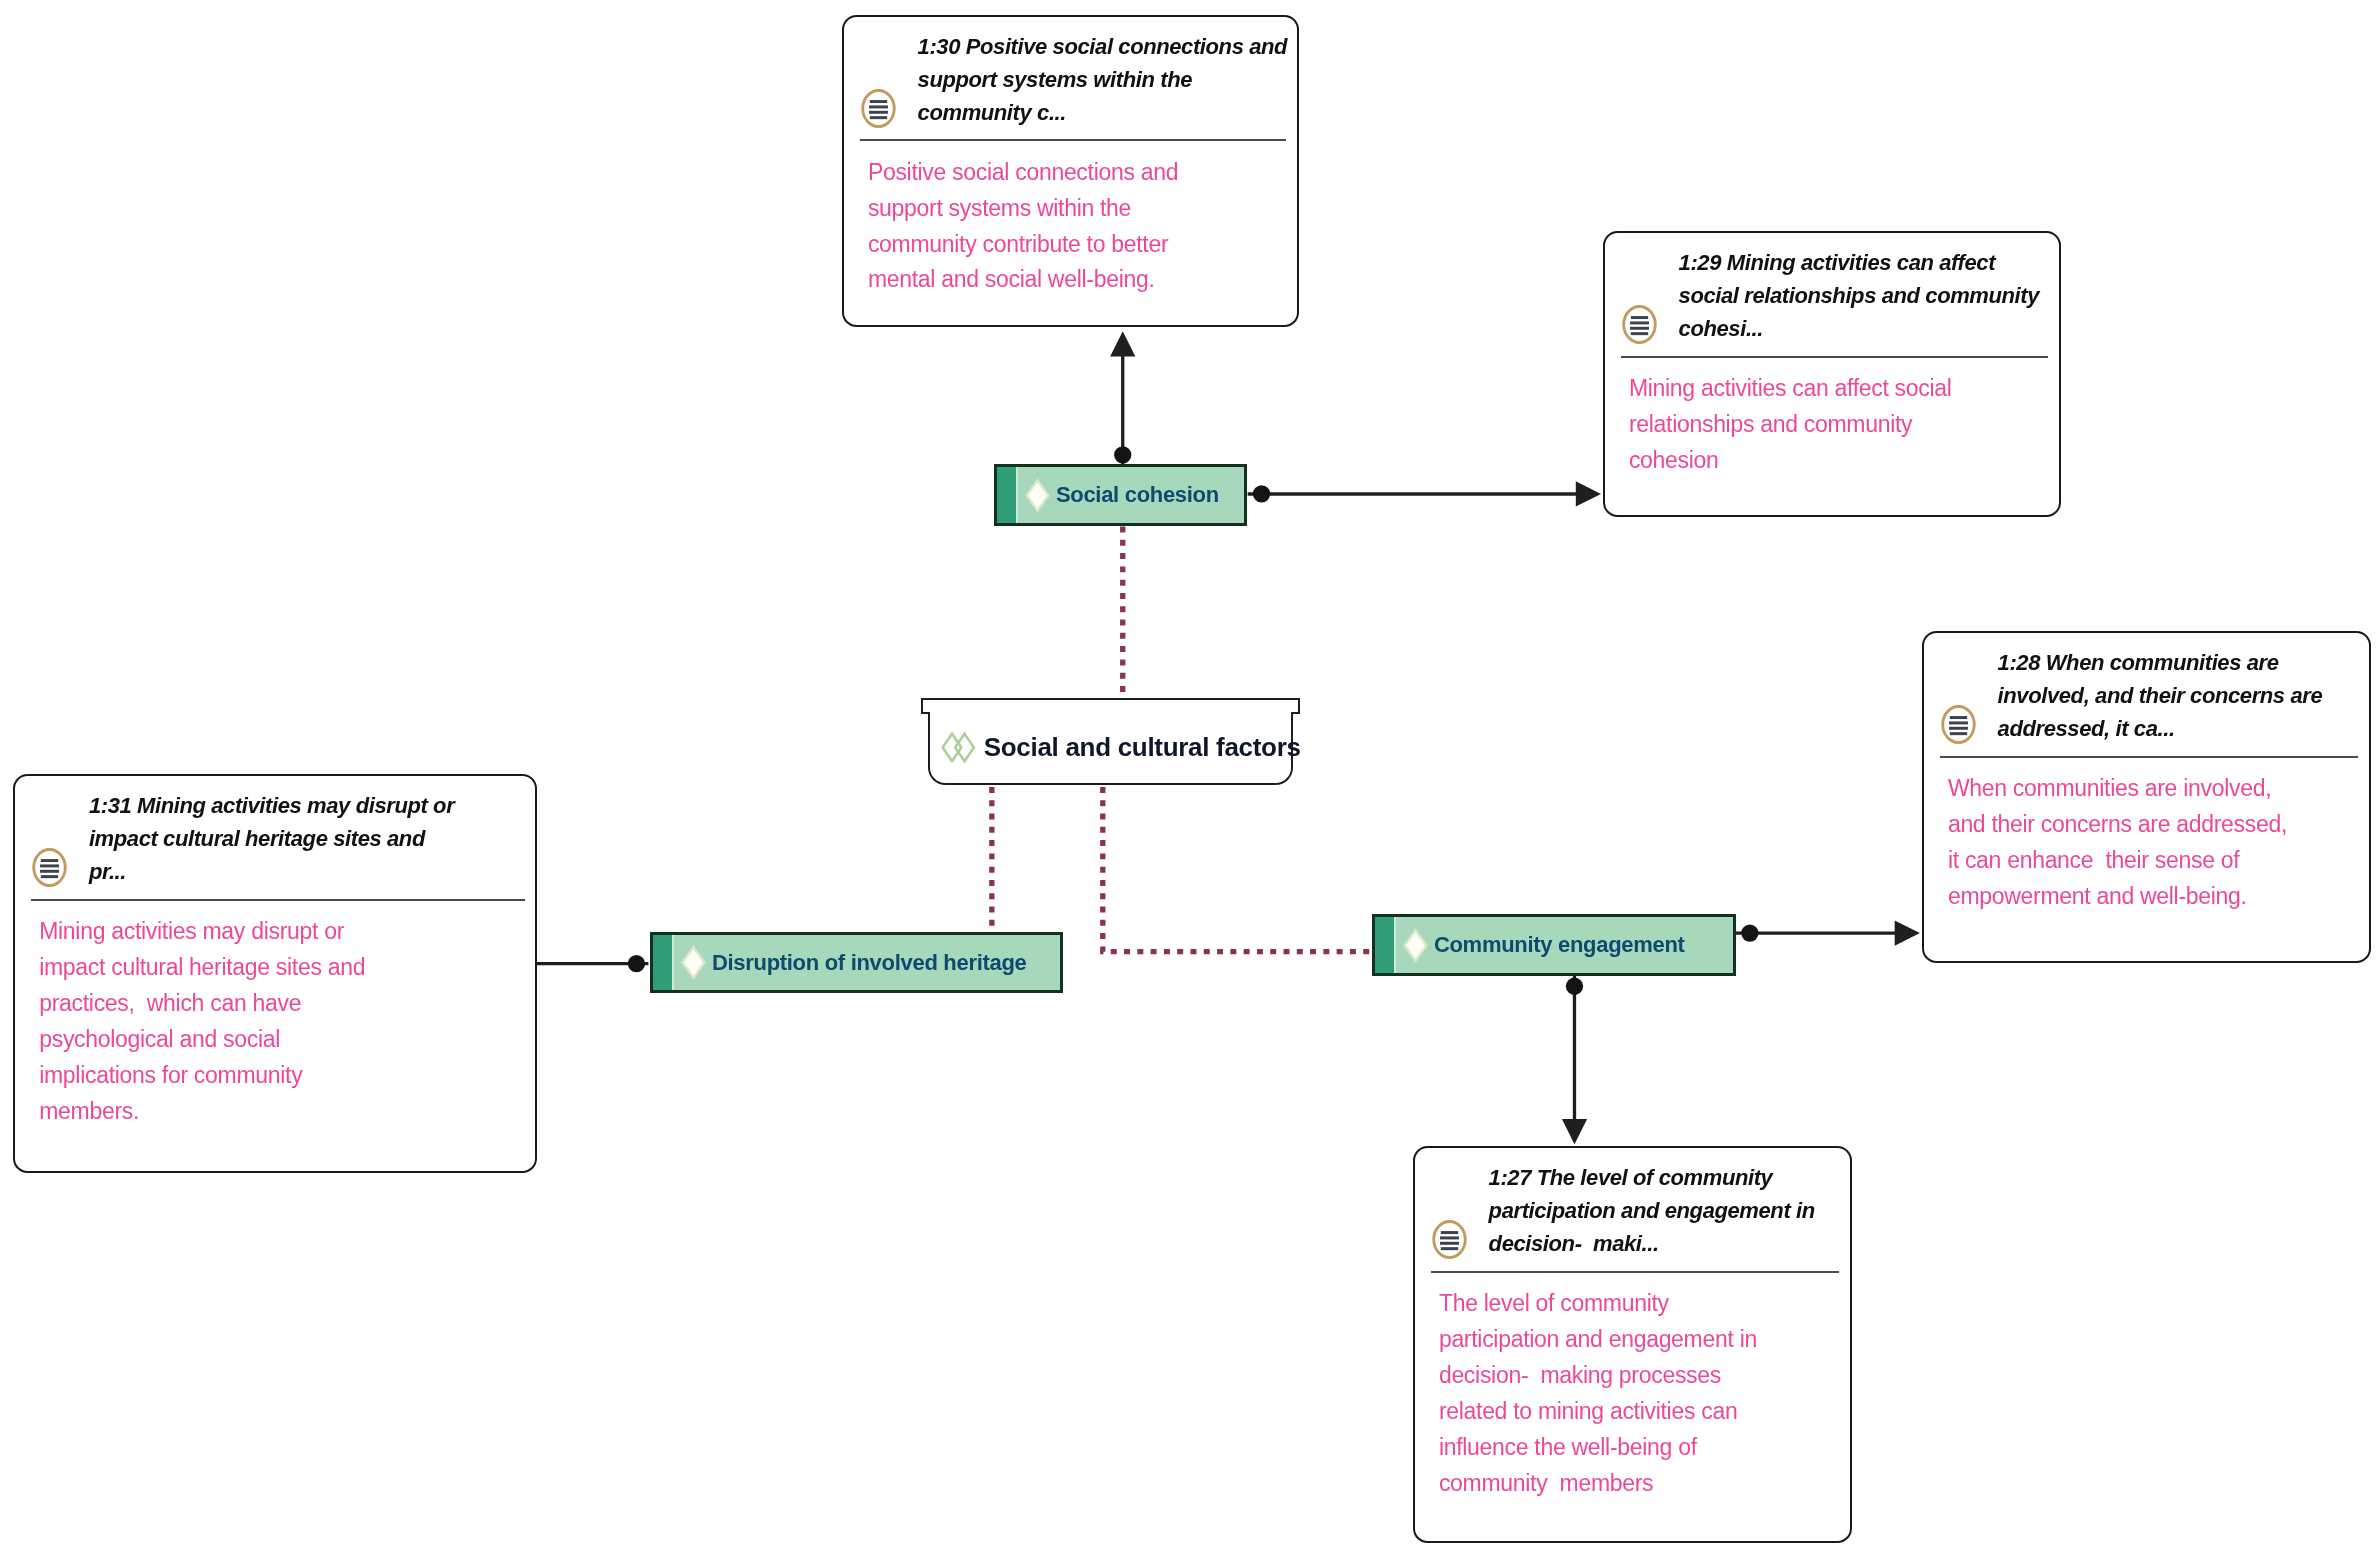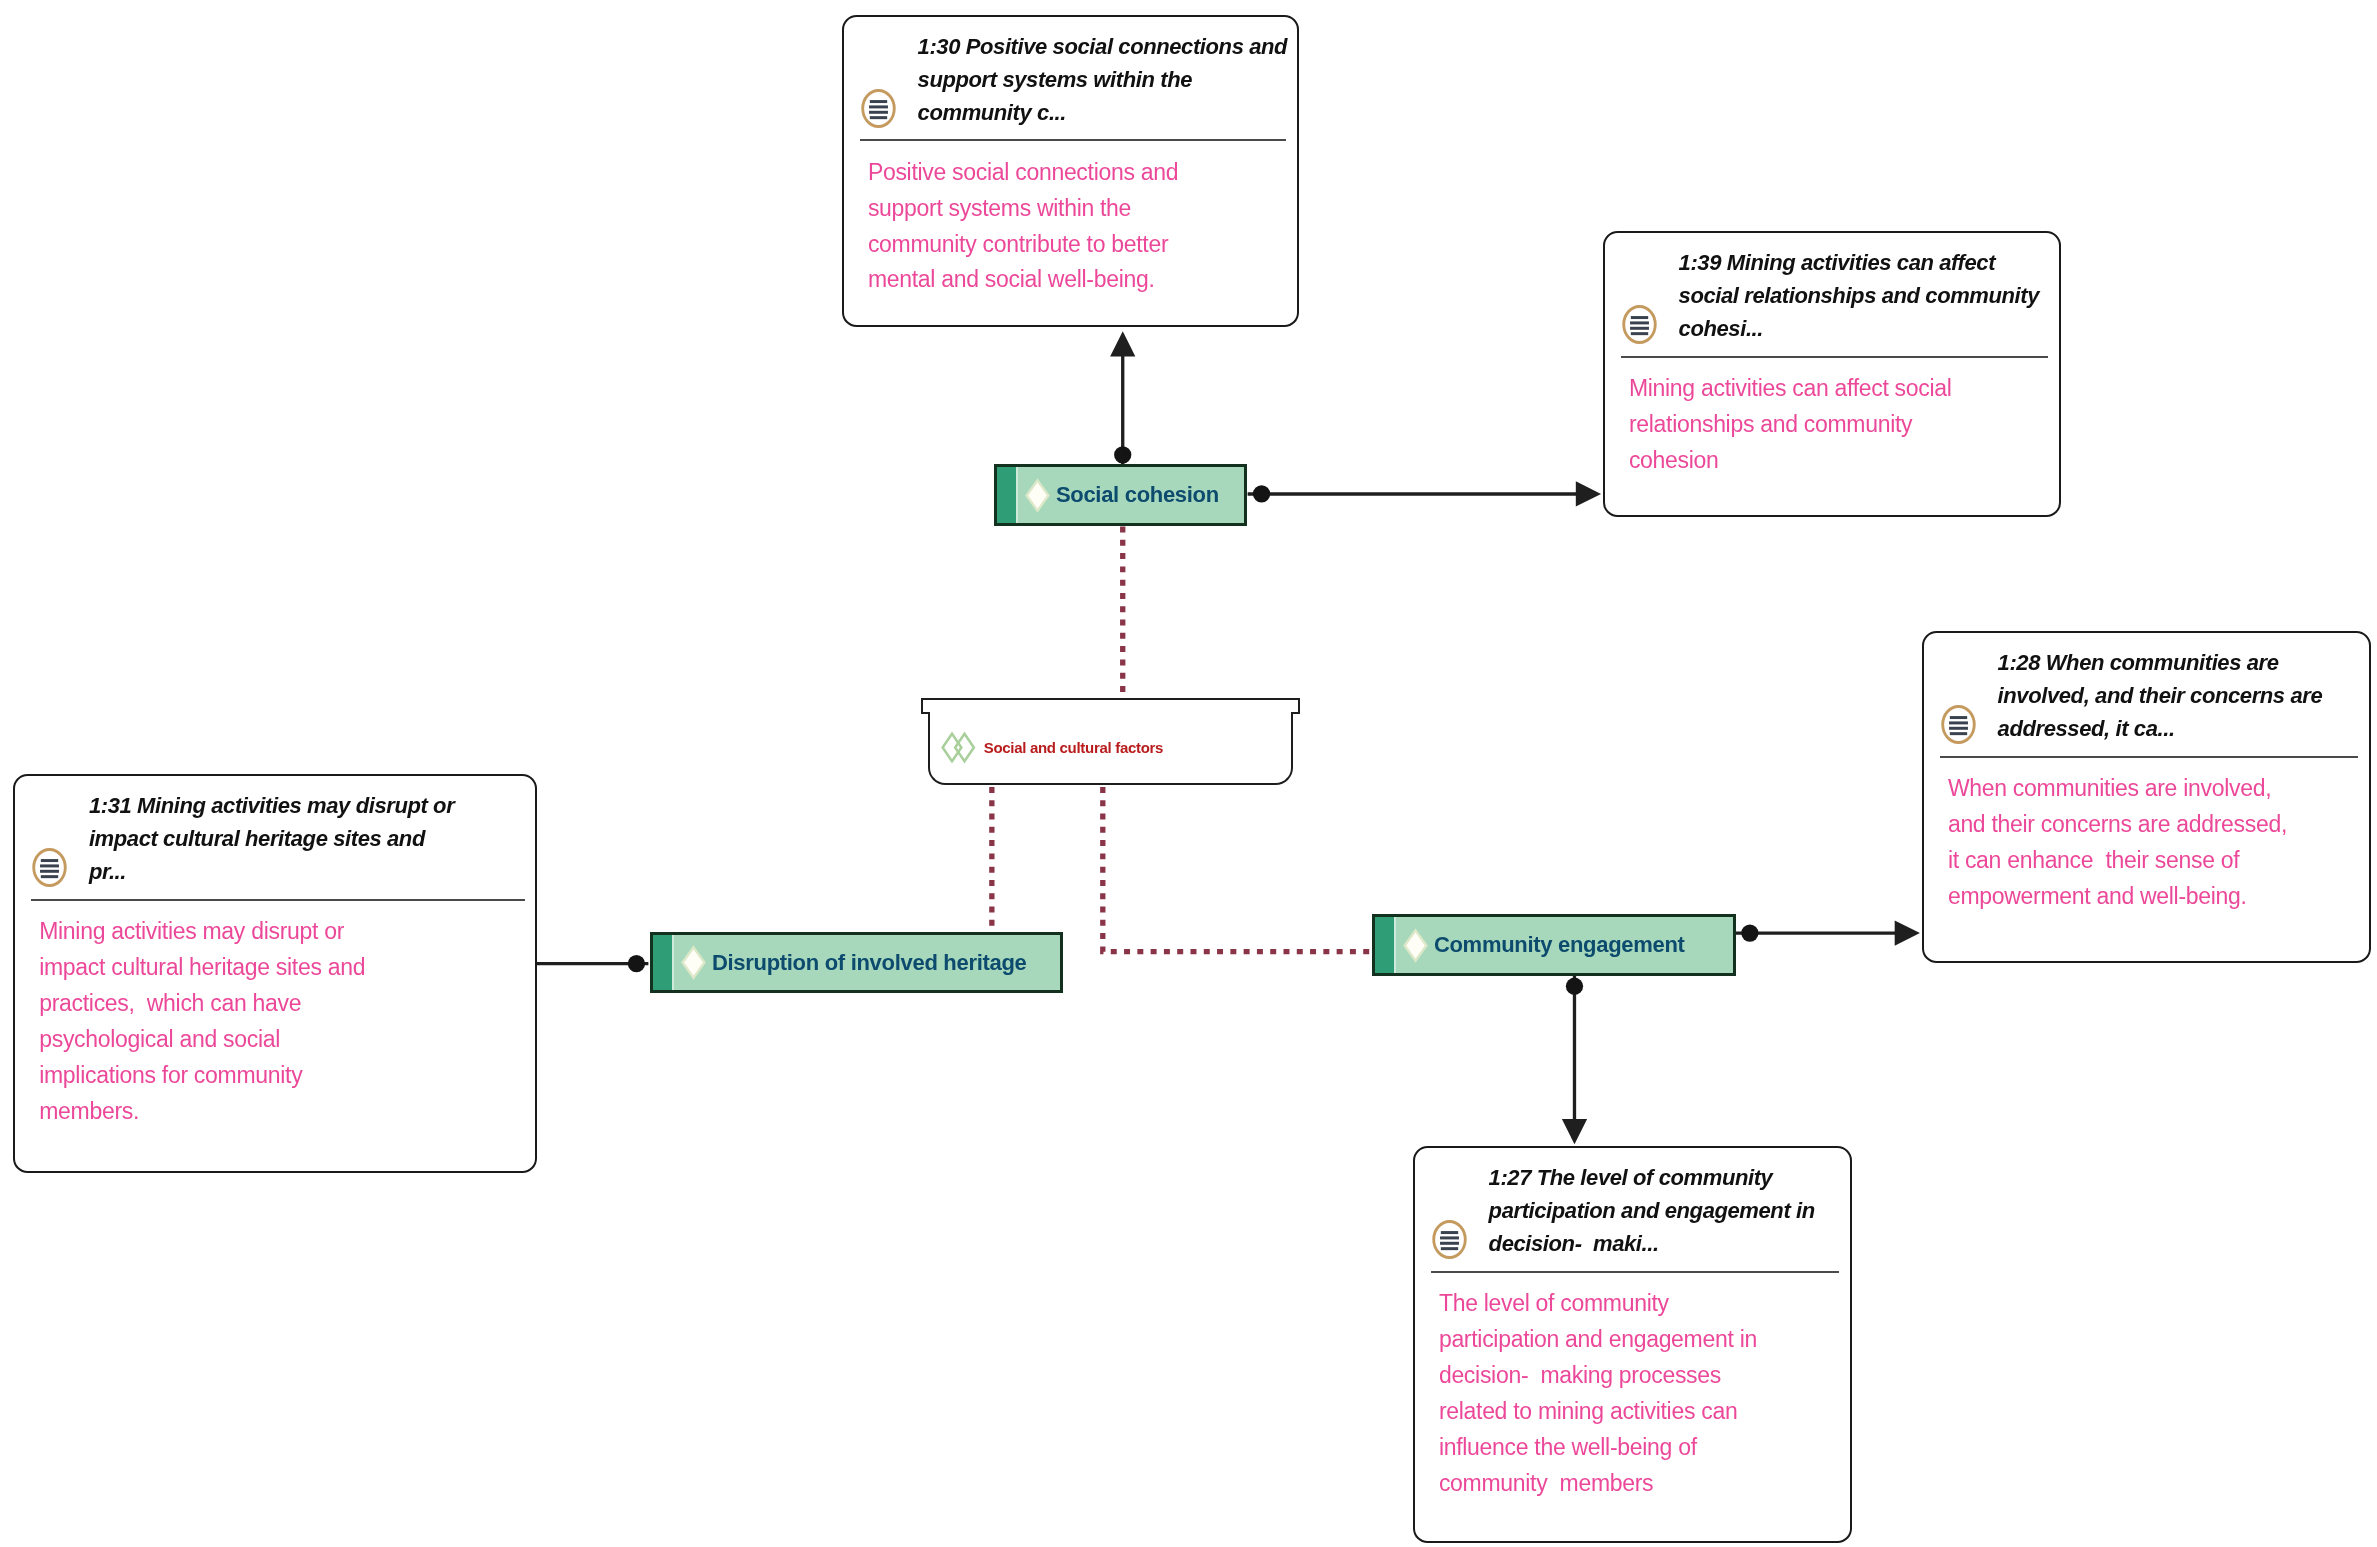--- a/index.html
+++ b/index.html
@@ -87,23 +87,23 @@
     background:#ffffff;
     border:2.7px solid #1e1e1e;
     border-top:none;
     border-radius:0 0 17.3px 17.3px;
     display:flex;
     align-items:center;
   }
   .group-diamonds{flex:0 0 auto;width:43px;height:35px;margin-left:8px;}
   .group-label{
     font-weight:700;
-    font-size:15px;
+    font-size:26px;
     letter-spacing:-0.3px;
-    color:#b91c1c;
+    color:#0f172a;
     margin-left:2.7px;
     white-space:nowrap;
   }
 </style>
 </head>
 <body>
 
 <div id="canvas">
 
   <svg id="edges" viewBox="0 0 3578 2329">
@@ -173,21 +173,21 @@
 
   <div class="qbox" style="left:1603px;top:231px;width:458px;height:286px;">
     <div class="qhead">
       <svg class="qicon" viewBox="0 0 24 26">
         <ellipse cx="12" cy="13" rx="10" ry="11.4" fill="#ffffff" stroke="#c49a5f" stroke-width="1.8"></ellipse>
         <line x1="6.5" y1="8.6" x2="17.5" y2="8.6" stroke="#39424e" stroke-width="1.9"></line>
         <line x1="6" y1="12" x2="18" y2="12" stroke="#39424e" stroke-width="1.9"></line>
         <line x1="6" y1="15.4" x2="18" y2="15.4" stroke="#39424e" stroke-width="1.9"></line>
         <line x1="6.5" y1="18.8" x2="17.5" y2="18.8" stroke="#39424e" stroke-width="1.9"></line>
       </svg>
-      <div class="qtitle">1:39 Mining activities can affect
+      <div class="qtitle">1:29 Mining activities can affect
 social relationships and community
 cohesi...</div>
     </div>
     <hr class="qdivider">
     <div class="qbody">Mining activities can affect social
 relationships and community
 cohesion</div>
   </div>
 
   <div class="qbox" style="left:13.3px;top:774px;width:524px;height:399px;">

